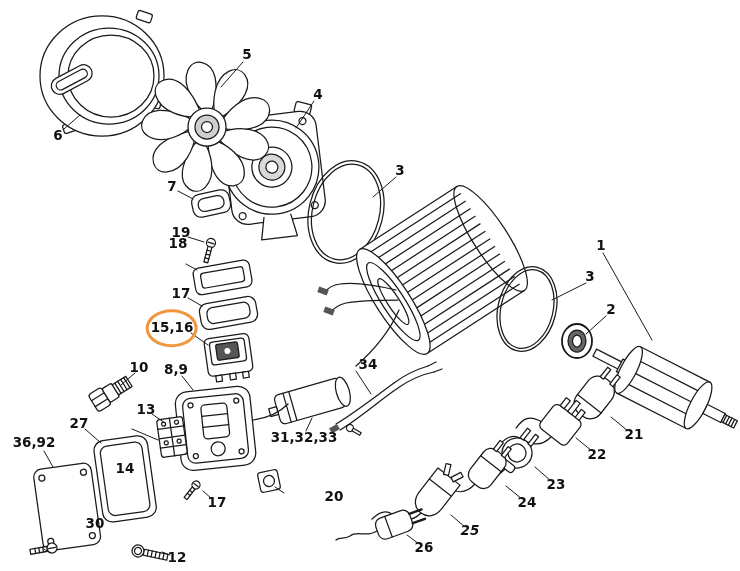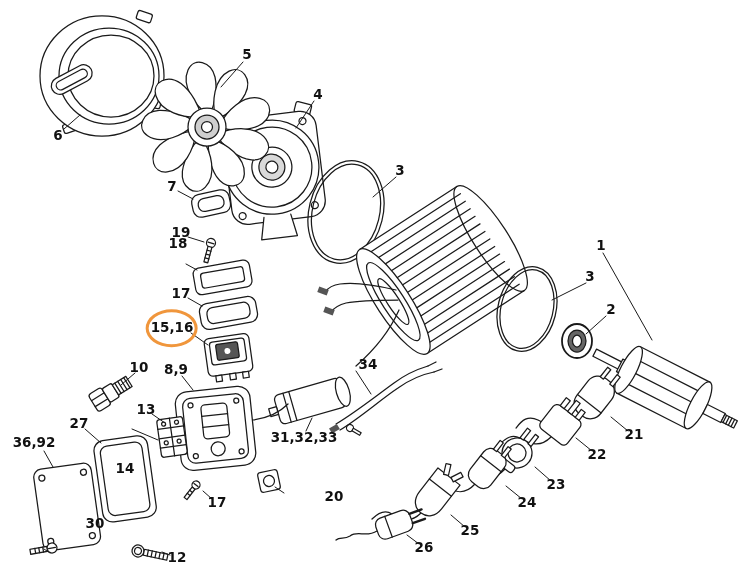--- a/index.html
+++ b/index.html
@@ -390,21 +390,21 @@
       <div class="part-label" style="left: 125px; top: 425px; margin-top: 44px;">14</div>
       <div class="part-label highlighted" style="left: 172px; top: 328px; --hl: #f0963c;">15,16</div>
       <div class="part-label" style="left: 181px; top: 294px;">17</div>
       <div class="part-label" style="left: 178px; top: 244px;">18</div>
       <div class="part-label" style="left: 181px; top: 233px;">19</div>
       <div class="part-label" style="left: 289px; top: 497px; margin-left: 45px;">20</div>
       <div class="part-label" style="left: 634px; top: 435px;">21</div>
       <div class="part-label" style="left: 597px; top: 455px;">22</div>
       <div class="part-label" style="left: 556px; top: 485px;">23</div>
       <div class="part-label" style="left: 527px; top: 503px;">24</div>
-      <div class="part-label" style="left: 470px; top: 531px;">25</div>
+      <div class="part-label" style="left: 470px; top: 531px; font-style: italic;">25</div>
       <div class="part-label" style="left: 424px; top: 548px;">26</div>
       <div class="part-label" style="left: 79px; top: 424px;">27</div>
       <div class="part-label" style="left: 34px; top: 443px;">36,92</div>
       <div class="part-label" style="left: 55px; top: 524px; margin-left: 40px;">30</div>
       <div class="part-label" style="left: 304px; top: 438px;">31,32,33</div>
       <div class="part-label" style="left: 368px; top: 365px;">34</div>
     </div>
 
 </div>
 

